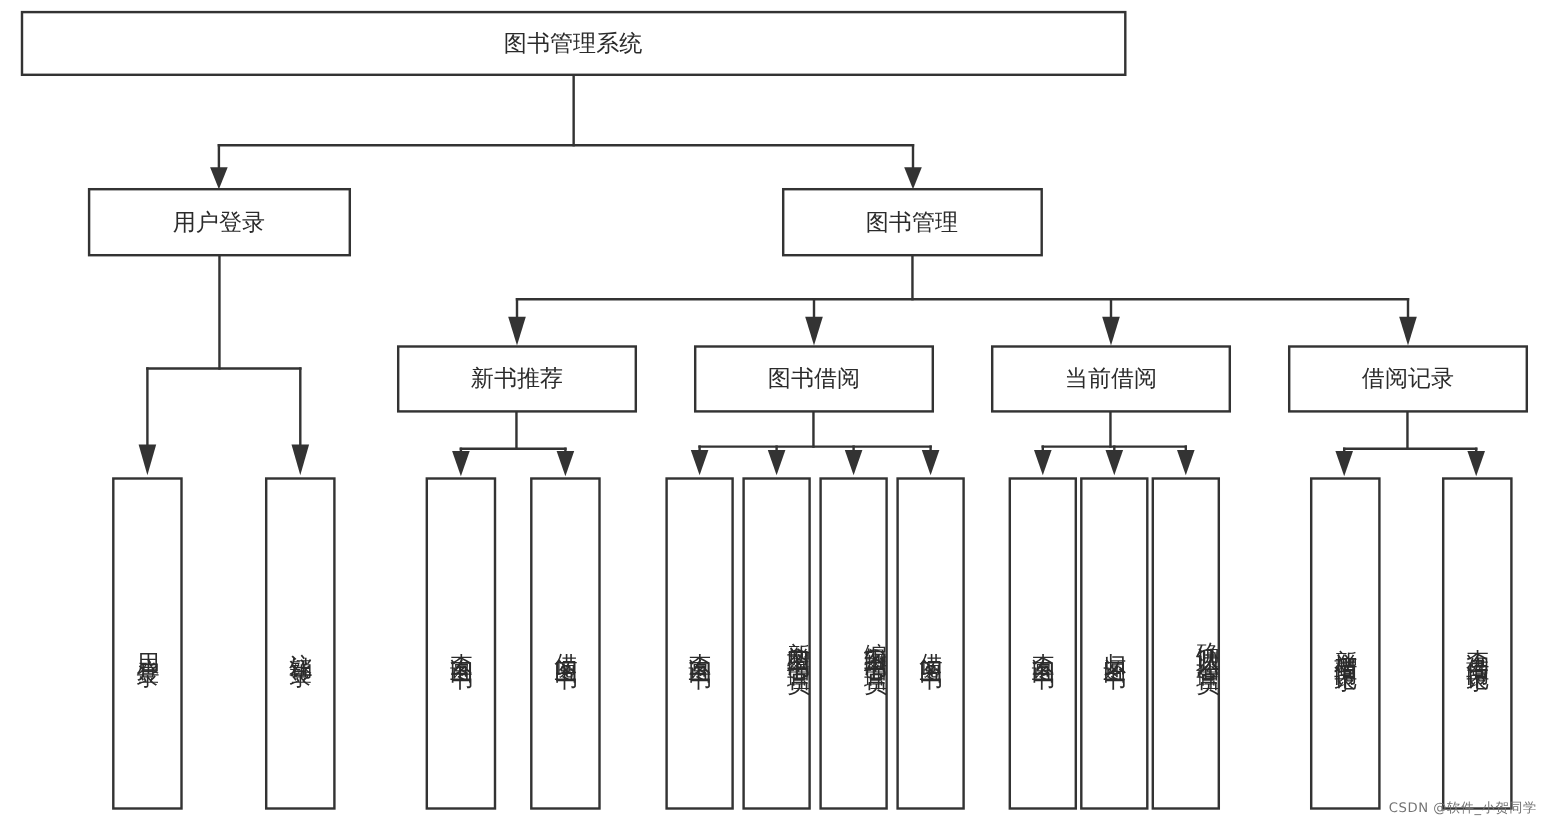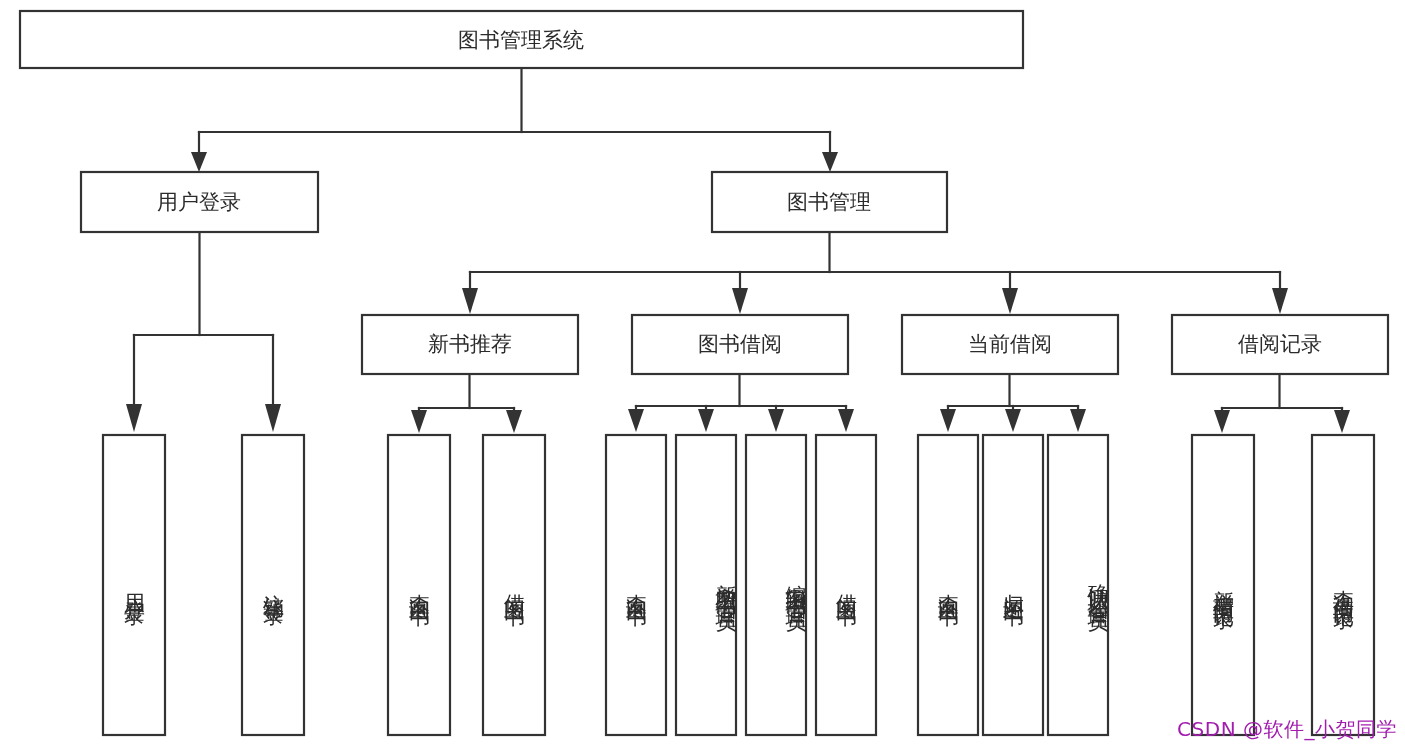--- a/index.html
+++ b/index.html
@@ -62,22 +62,22 @@
     font-family: "DejaVu Sans", "Liberation Sans", sans-serif;
     font-size: 21px;
     line-height: 1;
     white-space: nowrap;
     pointer-events: none;
   }
   .watermark {
     position: absolute;
     right: 8px;
     bottom: 4px;
-    color: #a21caf;
-    font-size: 20px;
+    color: #737373;
+    font-size: 12px;
     font-family: "DejaVu Sans", "Liberation Sans", sans-serif;
     letter-spacing: 0.5px;
     user-select: none;
   }
 </style>
 </head>
 <body>
 
 <div id="diagram-root">
 

